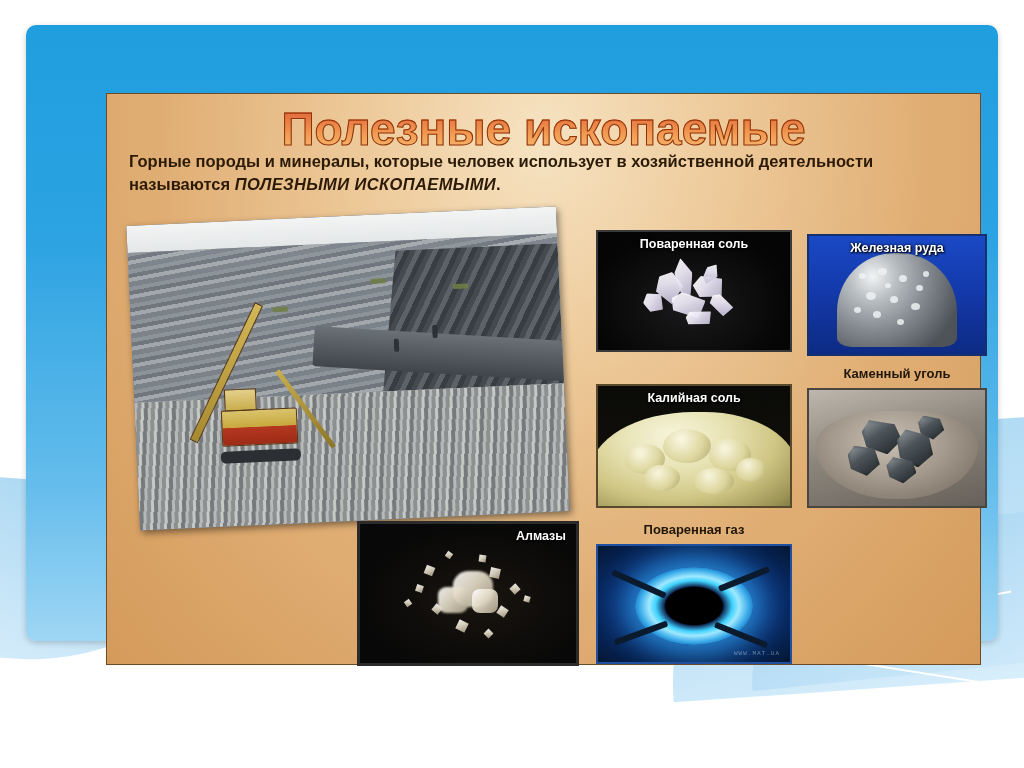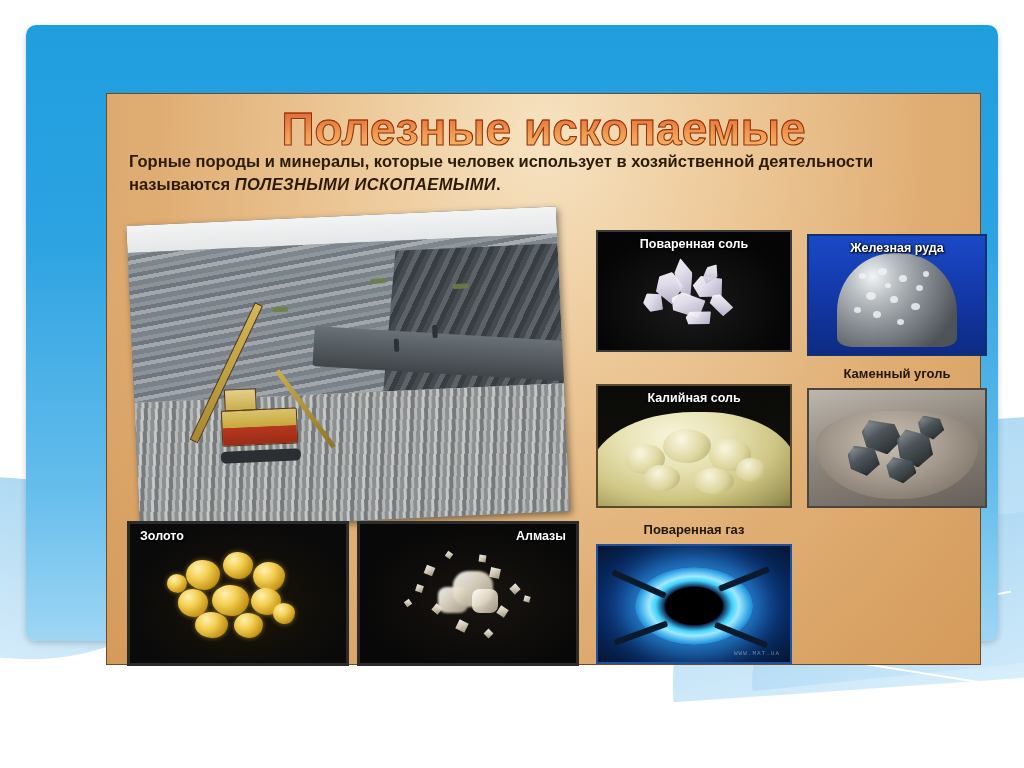--- a/index.html
+++ b/index.html
@@ -486,35 +486,20 @@
         <div class="excavator-cab"></div>
         <div class="excavator-body"></div>
         <div class="excavator-tracks"></div>
         <div class="quarry-figure" style="left:61%; top:41%;"></div>
         <div class="quarry-figure" style="left:70%; top:37%;"></div>
         <div class="quarry-grass" style="left:56%; top:21%;"></div>
         <div class="quarry-grass" style="left:33%; top:29%;"></div>
         <div class="quarry-grass" style="left:75%; top:24%;"></div>
       </div>
 
-      <div class="tile" id="tile-gold">
-        <div class="tile-img gold-bg">
-          <div class="nugget" style="left:26%;  top:26%; width:34px; height:30px;"></div>
-          <div class="nugget" style="left:43%;  top:20%; width:30px; height:27px;"></div>
-          <div class="nugget" style="left:57%;  top:27%; width:32px; height:29px;"></div>
-          <div class="nugget" style="left:22%;  top:47%; width:30px; height:28px;"></div>
-          <div class="nugget" style="left:38%;  top:44%; width:37px; height:31px;"></div>
-          <div class="nugget" style="left:56%;  top:46%; width:30px; height:27px;"></div>
-          <div class="nugget" style="left:30%;  top:63%; width:33px; height:26px;"></div>
-          <div class="nugget" style="left:48%;  top:64%; width:29px; height:25px;"></div>
-          <div class="nugget" style="left:66%;  top:57%; width:22px; height:21px;"></div>
-          <div class="nugget" style="left:17%;  top:36%; width:20px; height:19px;"></div>
-        </div>
-        <div class="tile-label label-left">Золото</div>
-      </div>
 
       <div class="tile" id="tile-diamond">
         <div class="tile-img diamond-bg">
           <div class="crystal" style="left:43%; top:34%; width:40px; height:36px; border-radius:40%; filter:blur(1px);"></div>
           <div class="crystal" style="left:36%; top:45%; width:30px; height:26px; border-radius:30%; filter:blur(1px);"></div>
           <div class="crystal" style="left:52%; top:47%; width:26px; height:24px; border-radius:30%;"></div>
           <div class="crystal" style="left:30%; top:30%; width:9px;  height:9px; transform:rotate(22deg);"></div>
           <div class="crystal" style="left:34%; top:58%; width:8px;  height:8px; transform:rotate(40deg);"></div>
           <div class="crystal" style="left:60%; top:32%; width:10px; height:10px; transform:rotate(12deg);"></div>
           <div class="crystal" style="left:64%; top:60%; width:9px;  height:9px; transform:rotate(33deg);"></div>

